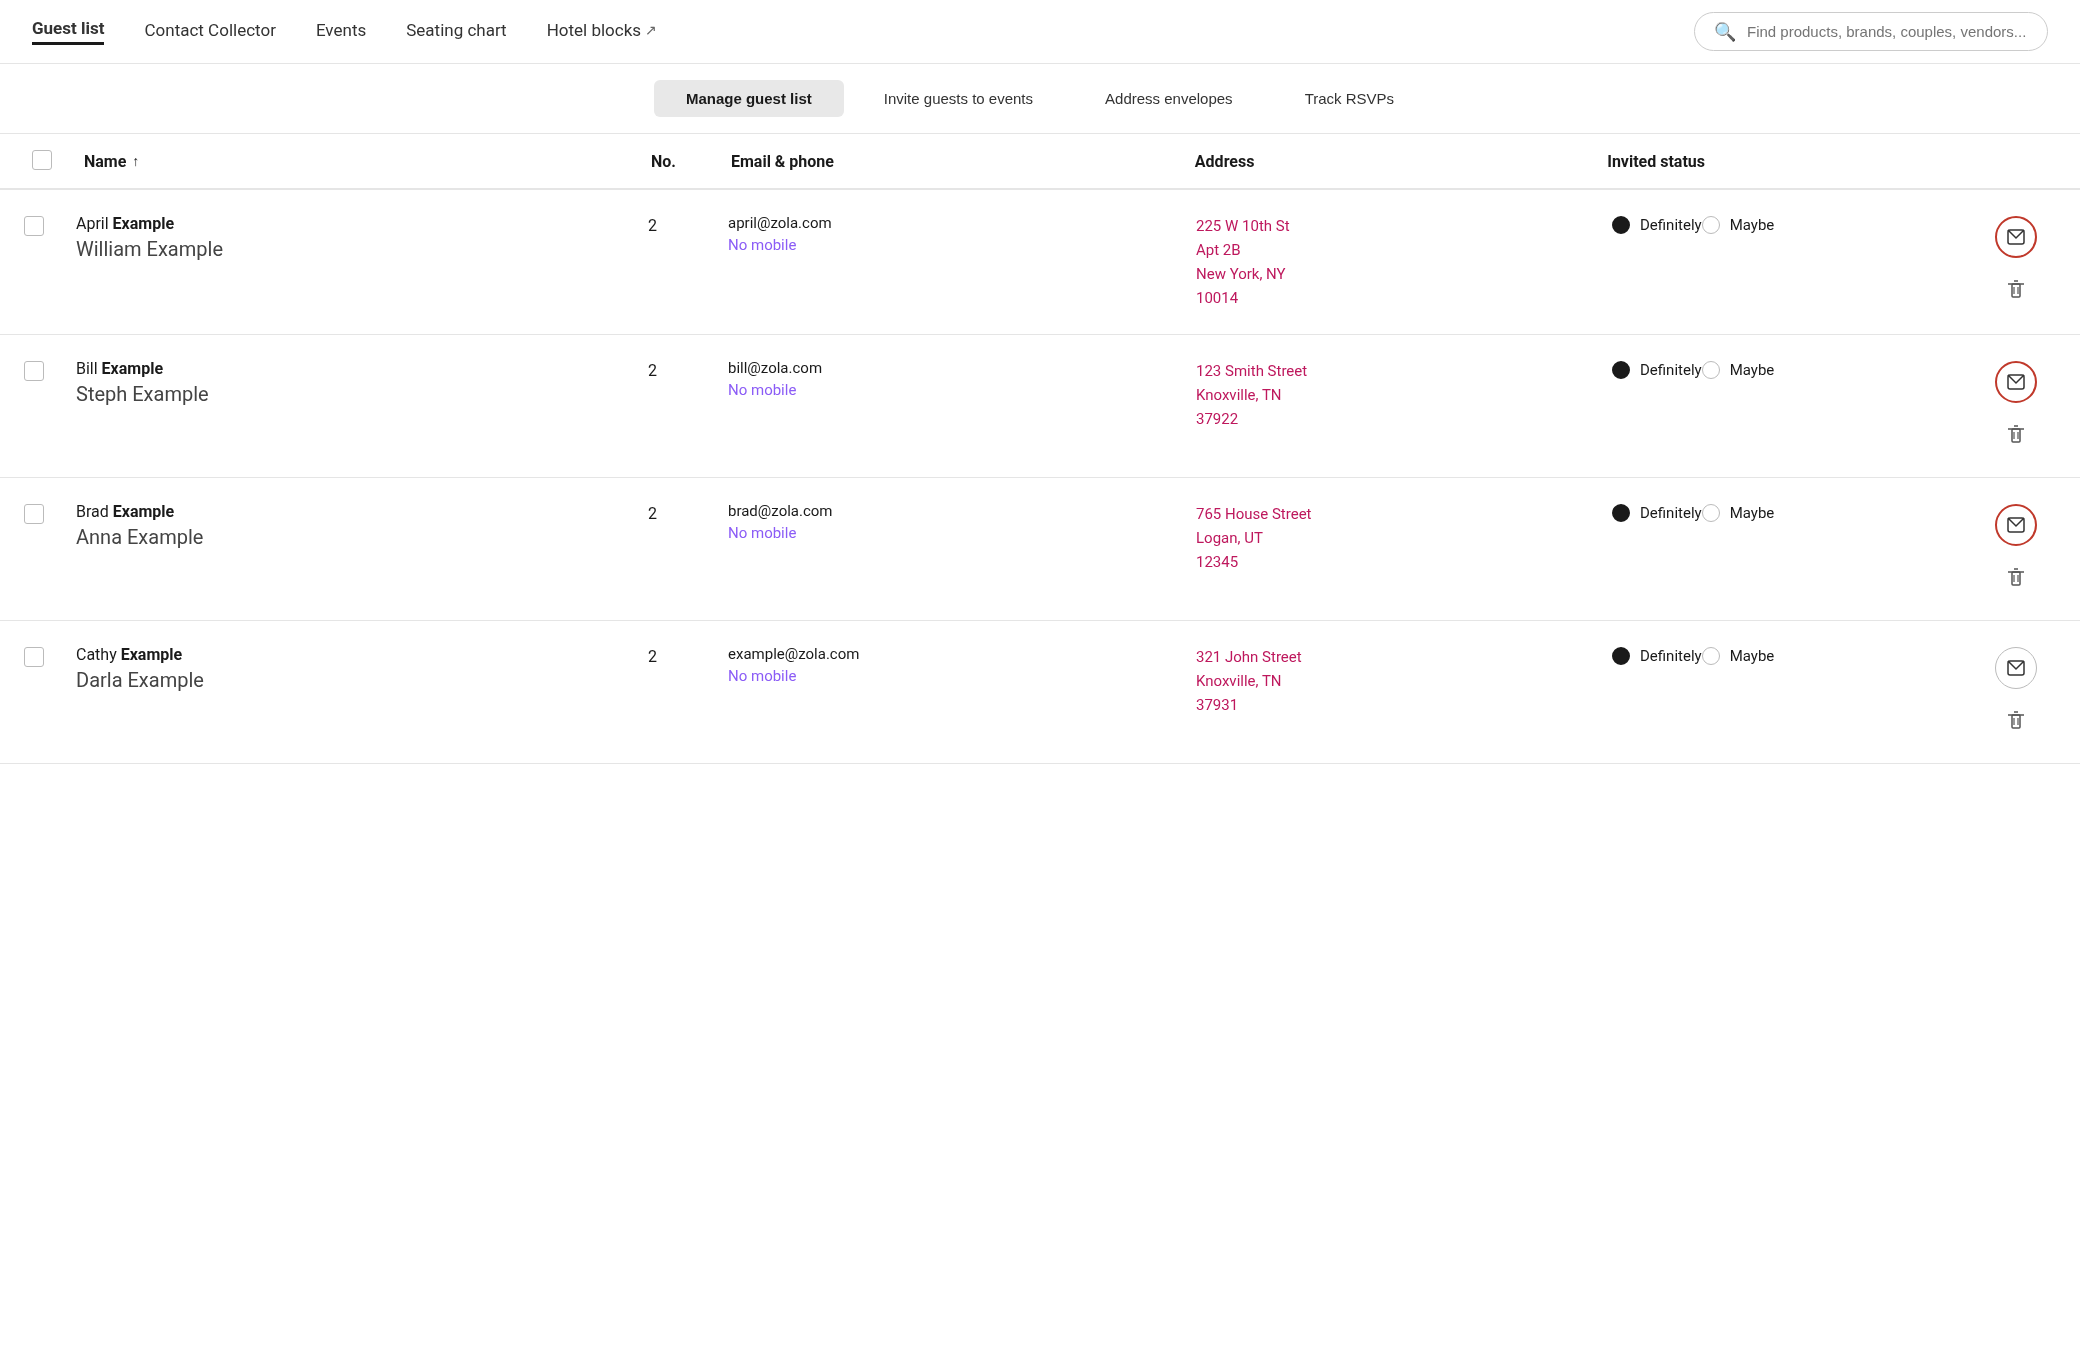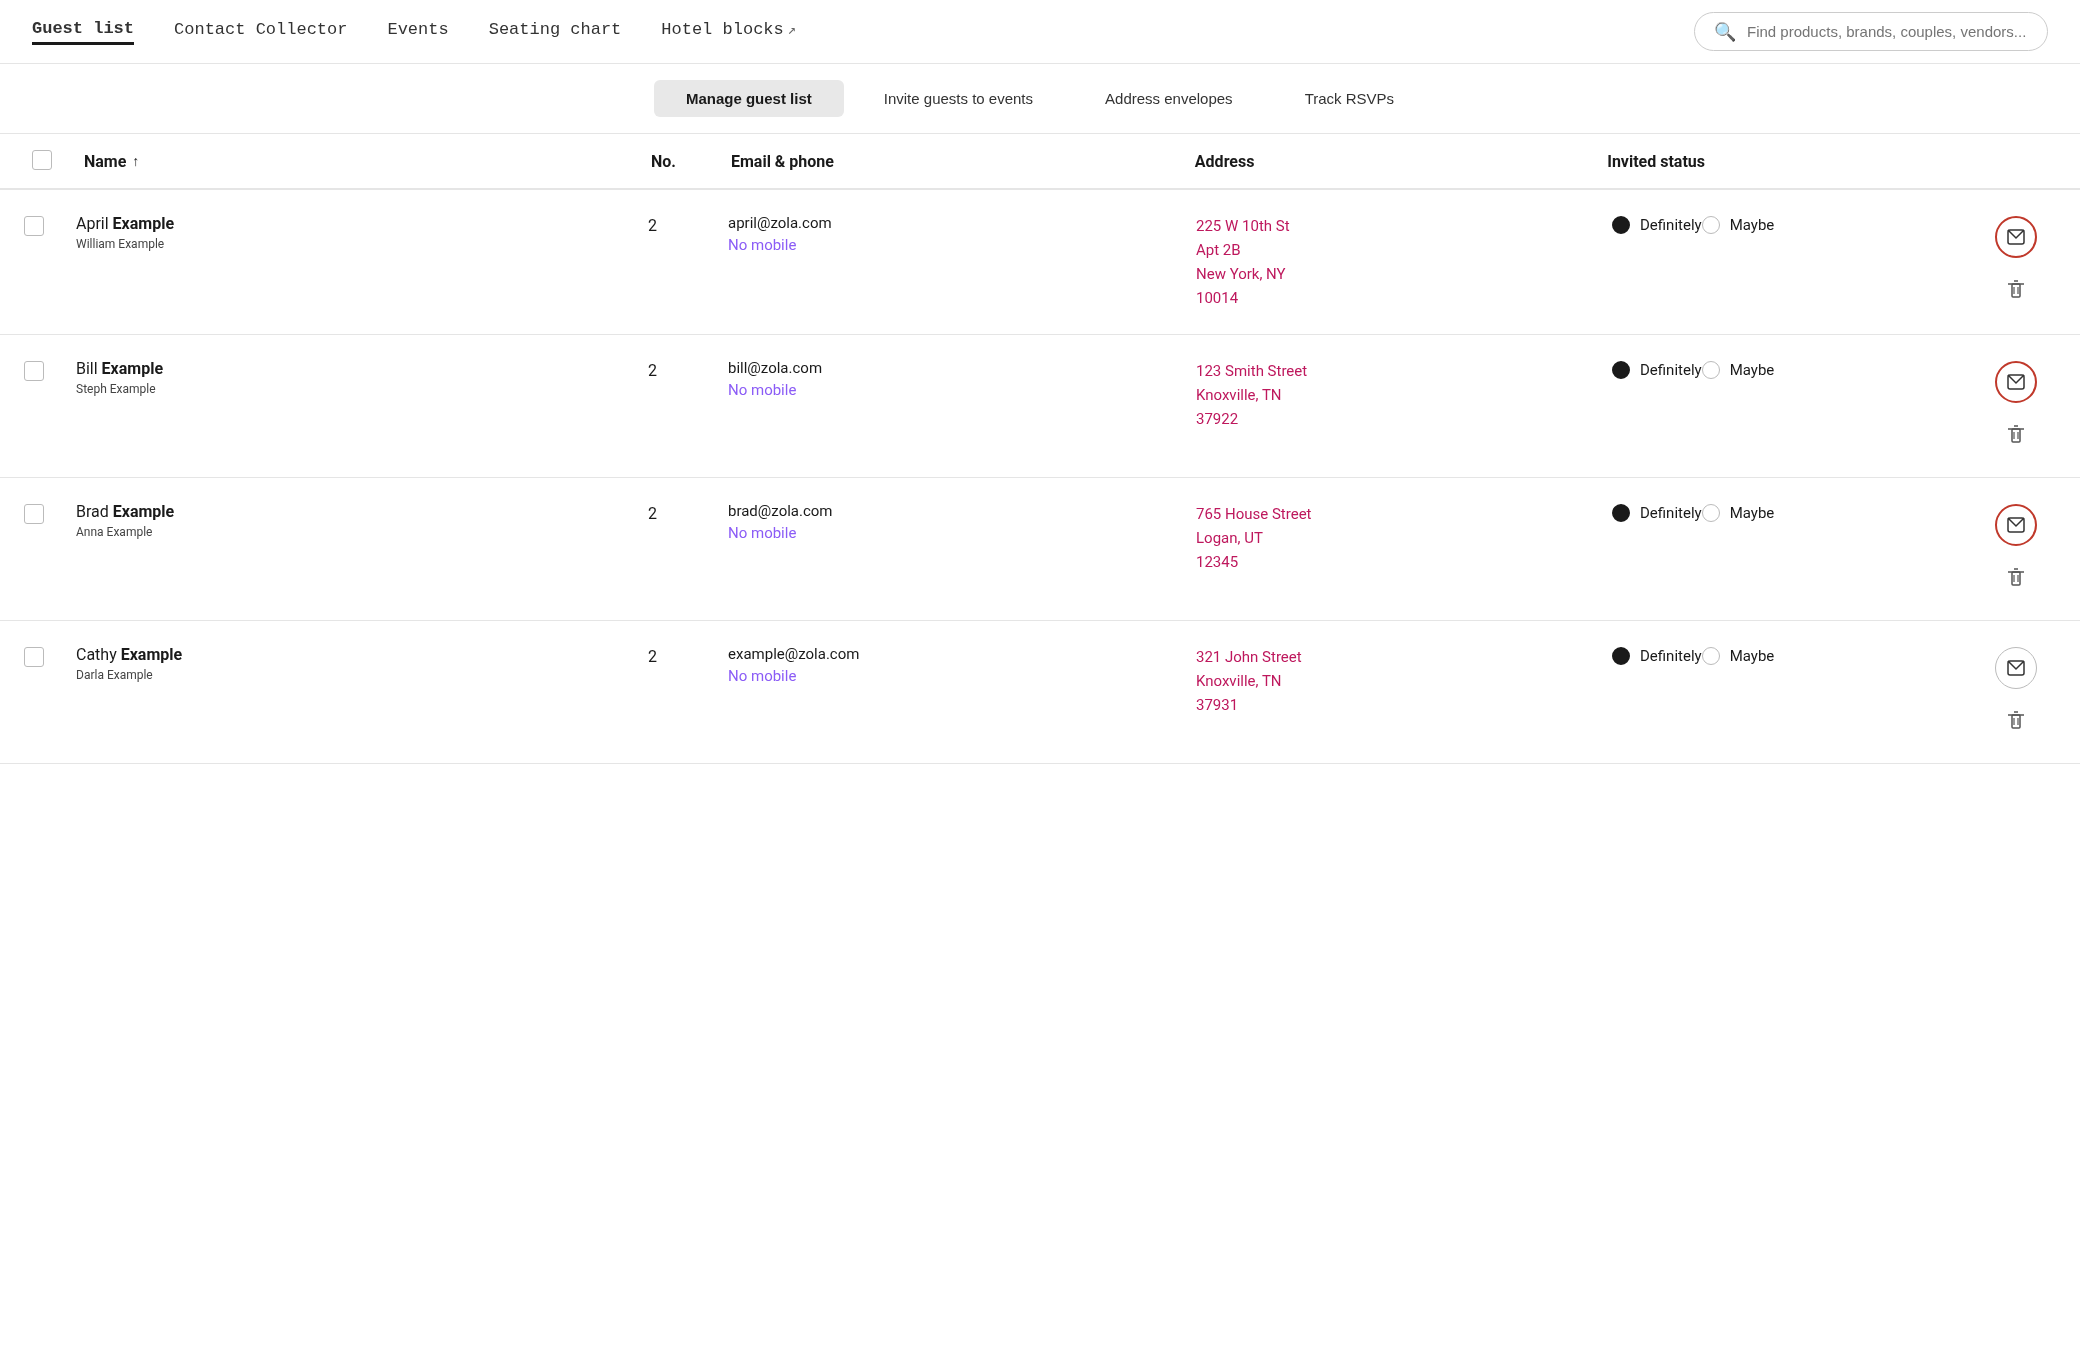--- a/index.html
+++ b/index.html
@@ -20,21 +20,20 @@
       gap: 40px;
       flex: 1;
     }
     .nav-tab {
       font-size: 17px;
       color: #333;
       cursor: pointer;
       padding-bottom: 4px;
       white-space: nowrap;
       text-decoration: none;
-      font-family: Liberation Mono, monospace;
     }
     .nav-tab.active {
       font-weight: 700;
       border-bottom: 3px solid #1a1a1a;
     }
     .nav-tab-external {
       display: flex;
       align-items: center;
       gap: 4px;
     }
@@ -136,21 +135,21 @@
     }
 
     .cell-name {
       flex: 2.2;
       display: flex;
       flex-direction: column;
       justify-content: flex-start;
     }
     .name-primary { font-size: 16px; color: #1a1a1a; }
     .name-bold { font-weight: 700; }
-    .name-secondary { font-size: 12px; color: #444; margin-top: 4px; }
+    .name-secondary { font-size: 20px; color: #444; margin-top: 4px; }
 
     .cell-no {
       width: 80px;
       font-size: 16px;
       color: #1a1a1a;
       padding-top: 2px;
     }
 
     .cell-email {
       flex: 1.8;

